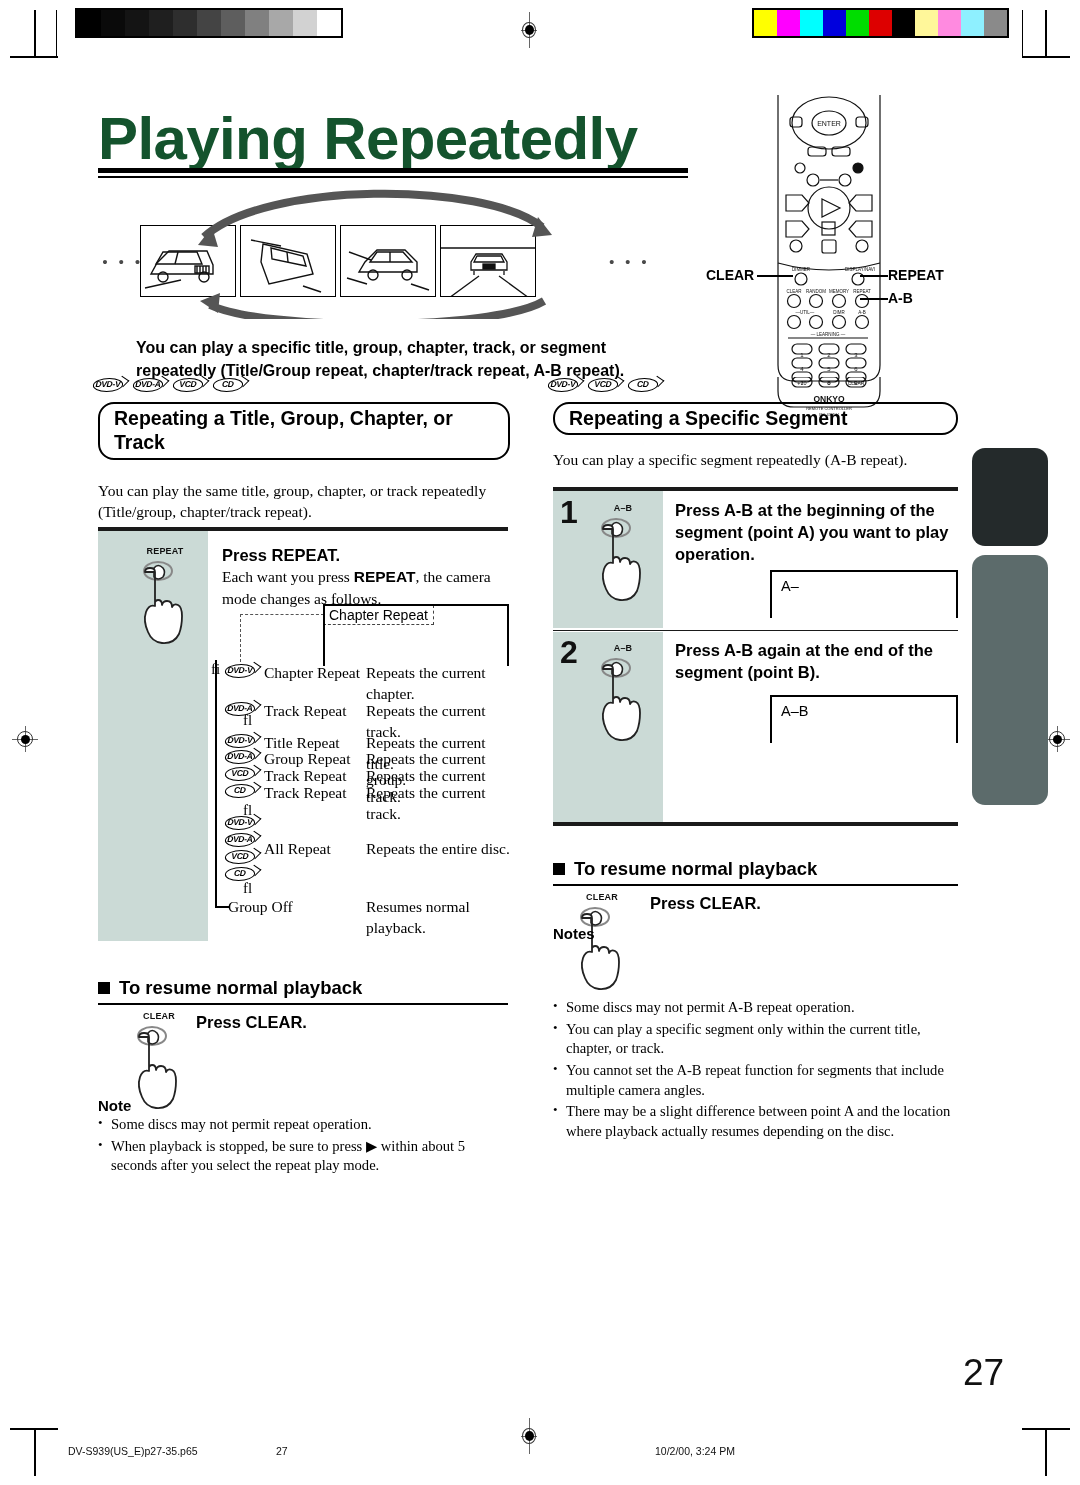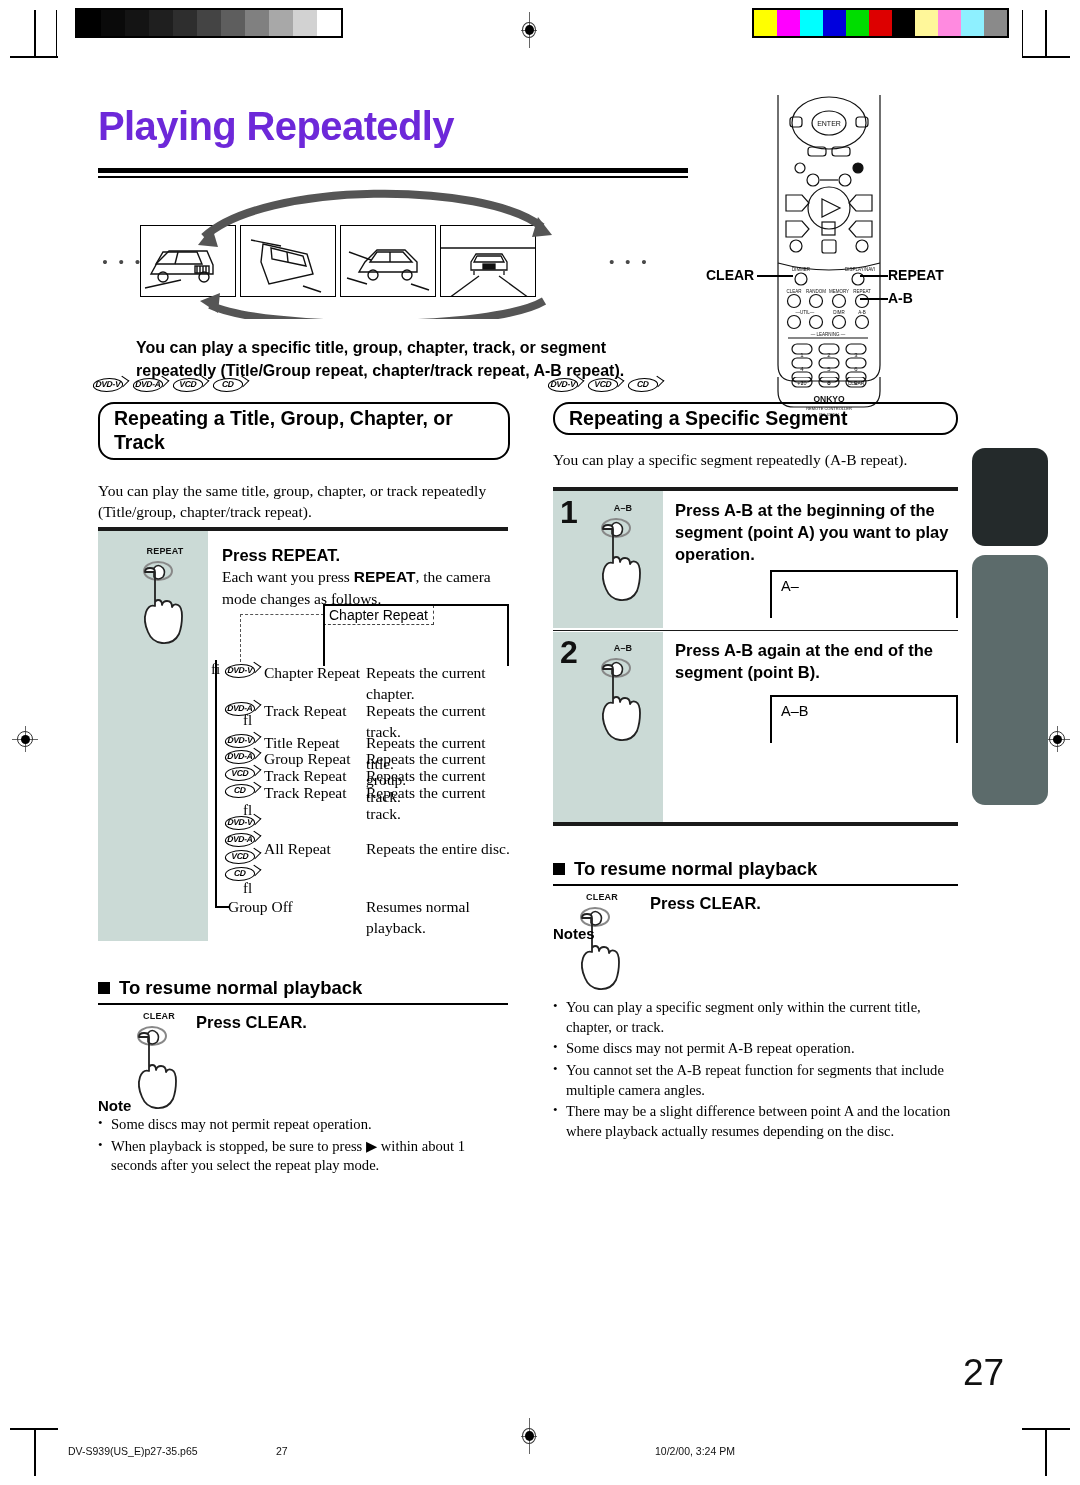--- a/index.html
+++ b/index.html
@@ -41,22 +41,22 @@
   .reg-target.tall .vb { height: 36px; left: 7.5px; top: 0; }
 
   .calbar { position: absolute; display: flex; padding: 2px; background: #000; }
   .calbar i { display: block; width: 23px; height: 26px; }
   .calbar.gray i { width: 24px; }
 
   
   .title {
     position: absolute; left: 98px; top: 104px;
     font-family: "Liberation Sans", sans-serif;
-    font-weight: bold; font-size: 40px; letter-spacing: -0.6px;
-    color: #6d28d9; white-space: nowrap;
+    font-weight: bold; font-size: 60px; letter-spacing: -0.6px;
+    color: #14532d; white-space: nowrap;
   }
   .title-rule-a { position: absolute; left: 98px; top: 168px; width: 590px; height: 5px; background: #000; }
   .title-rule-b { position: absolute; left: 98px; top: 176px; width: 590px; height: 2px; background: #000; }
 
   
   .hero { position: absolute; left: 140px; top: 215px; width: 470px; height: 90px; }
   .hero .frame {
     position: absolute; top: 10px; width: 96px; height: 72px;
     border: 1.6px solid #000; background: #fff; overflow: hidden;
   }
@@ -629,21 +629,21 @@
       <ellipse cx="30" cy="25" rx="14" ry="9" fill="none" stroke="#888" stroke-width="2"></ellipse>
       <path d="M26 22 q4 -5 9 0 q3 4 0 9 q-5 4 -9 0 z" fill="#fff" stroke="#222" stroke-width="1.6"></path>
       <path d="M27 26 v34 q-6 -2 -9 6 q-3 9 2 20 q4 10 14 11 q12 1 17 -9 q3 -8 3 -18 q0 -9 -4 -11 q-4 -2 -6 2 q0 -6 -5 -6 q-4 0 -5 4 q0 -5 -4 -5 q-2 0 -3 2 v-30 q0 -4 -5 -4 q-5 0 -5 4 z" fill="#fff" stroke="#222" stroke-width="1.8" stroke-linejoin="round"></path>
     </svg>
   </div>
   <div class="steptext" style="left:196px;top:1011px;">Press CLEAR.</div>
 
   <div class="noteshead" style="left:98px;top:1097px;">Note</div>
   <ul class="notelist" id="left-notes" style="left:98px;top:1115px;width:410px;">
       <li>Some discs may not permit repeat operation.</li>
-      <li>When playback is stopped, be sure to press ▶ within about 1 seconds after you select the repeat play mode.</li>
+      <li>When playback is stopped, be sure to press ▶ within about 5 seconds after you select the repeat play mode.</li>
     </ul>
 
   <div class="discrow" id="right-discs" style="left:548px;top:376px;">
       <div class="disc">
         <div class="body"></div>
         <div class="tail"></div>
         <span>DVD-V</span>
       </div>
       <div class="disc">
         <div class="body"></div>
@@ -710,22 +710,22 @@
     <svg width="74" height="100" viewBox="0 0 74 100">
       <ellipse cx="30" cy="25" rx="14" ry="9" fill="none" stroke="#888" stroke-width="2"></ellipse>
       <path d="M26 22 q4 -5 9 0 q3 4 0 9 q-5 4 -9 0 z" fill="#fff" stroke="#222" stroke-width="1.6"></path>
       <path d="M27 26 v34 q-6 -2 -9 6 q-3 9 2 20 q4 10 14 11 q12 1 17 -9 q3 -8 3 -18 q0 -9 -4 -11 q-4 -2 -6 2 q0 -6 -5 -6 q-4 0 -5 4 q0 -5 -4 -5 q-2 0 -3 2 v-30 q0 -4 -5 -4 q-5 0 -5 4 z" fill="#fff" stroke="#222" stroke-width="1.8" stroke-linejoin="round"></path>
     </svg>
   </div>
   <div class="steptext" style="left:650px;top:892px;">Press CLEAR.</div>
 
   <div class="noteshead" style="left:553px;top:925px;">Notes</div>
   <ul class="notelist" id="right-notes" style="left:553px;top:998px;width:410px;">
+      <li>Some discs may not permit A-B repeat operation.</li>
       <li>You can play a specific segment only within the current title, chapter, or track.</li>
-      <li>Some discs may not permit A-B repeat operation.</li>
       <li>You cannot set the A-B repeat function for segments that include multiple camera angles.</li>
       <li>There may be a slight difference between point A and the location where playback actually resumes depending on the disc.</li>
     </ul>
 
   <div class="sidetab" id="sidetab-top" style="left: 972px; top: 448px; width: 76px; height: 98px; background: rgb(36, 42, 43);"></div>
   <div class="sidetab" id="sidetab-bottom" style="left: 972px; top: 555px; width: 76px; height: 250px; background: rgb(92, 107, 107);"></div>
 
   <div class="pageno" style="left:963px;top:1352px;">27</div>
 
   <div class="footer" style="left:68px;top:1445px;">DV-S939(US_E)p27-35.p65</div>

